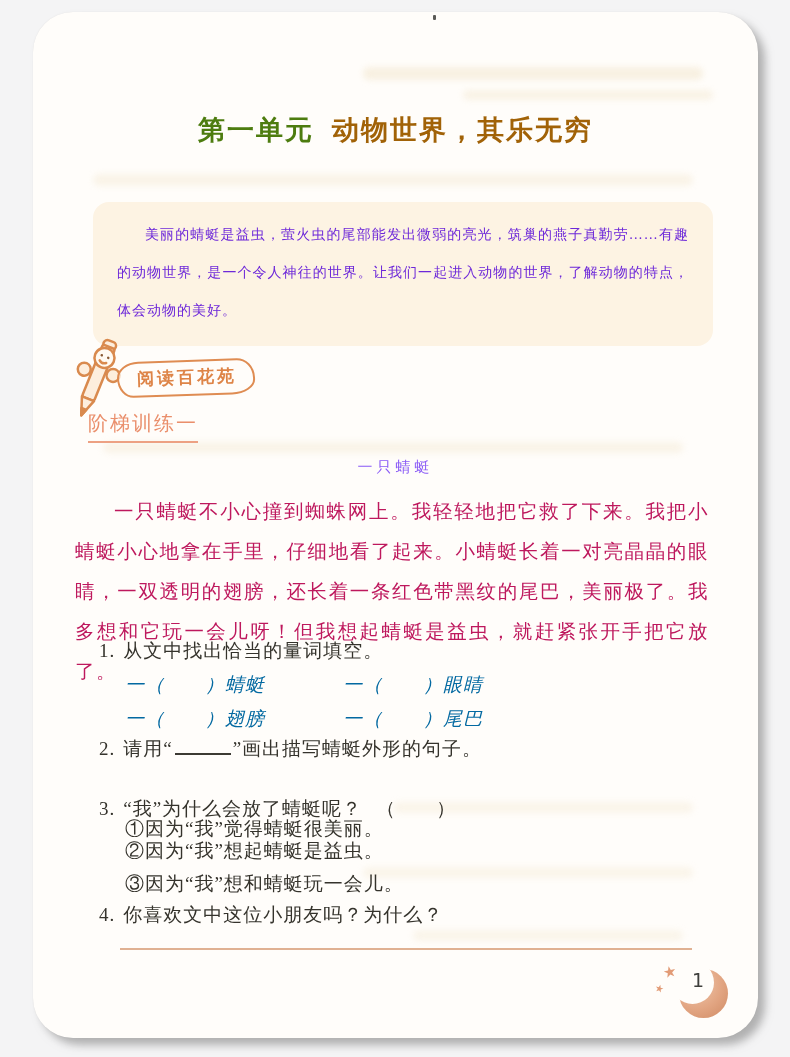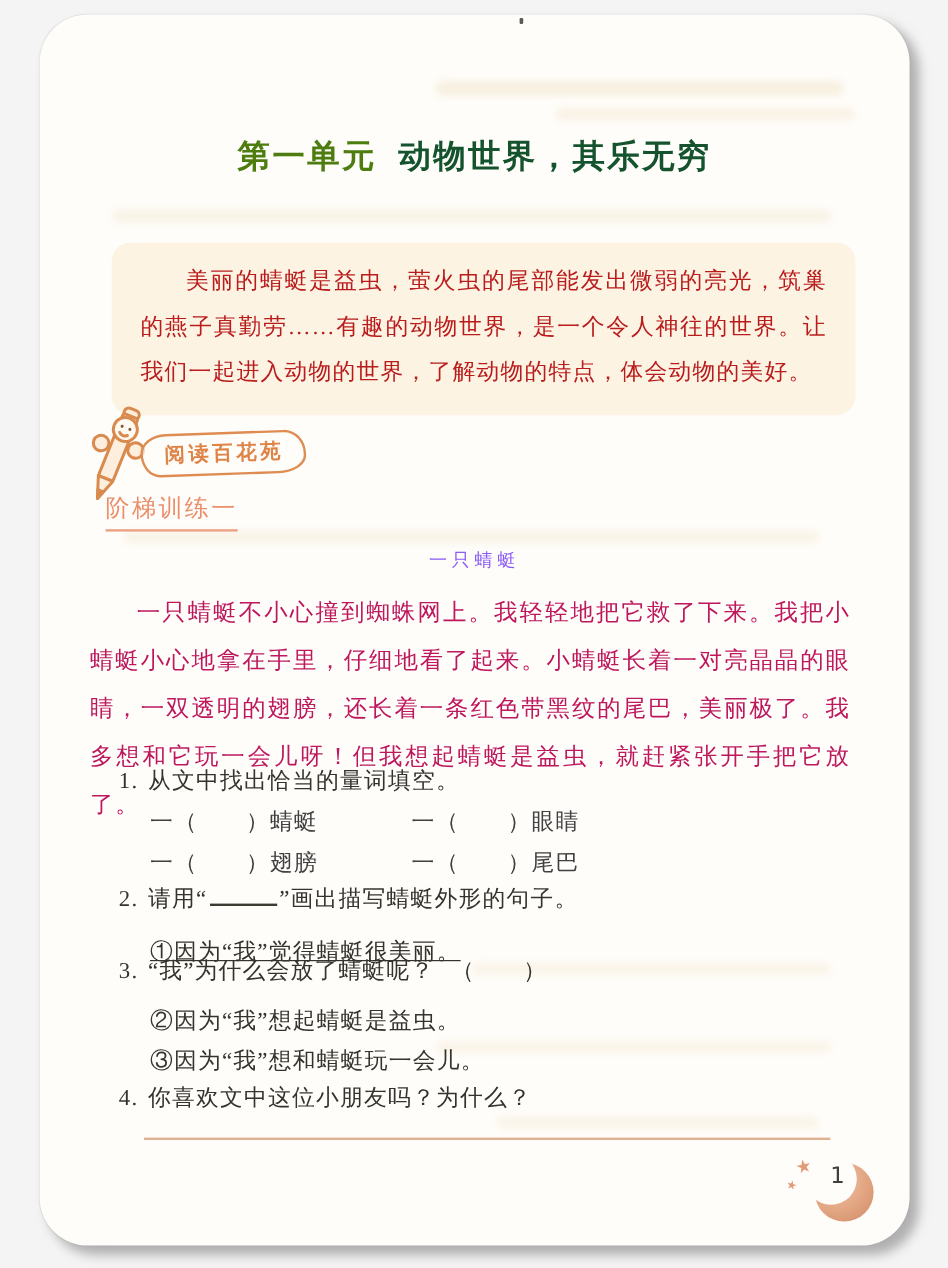--- a/index.html
+++ b/index.html
@@ -24,29 +24,29 @@
   .g6{top:855px;left:330px;width:330px;height:11px;opacity:.35;}
   .g7{top:918px;left:380px;width:270px;height:11px;opacity:.35;}
   .speck{position:absolute;top:3px;left:400px;width:3px;height:5px;background:#5a5a57;border-radius:1px;}
 
   .unit-title{
     position:absolute;top:100px;left:0;width:100%;text-align:center;
     font-family:"DejaVu Sans","Liberation Sans",sans-serif;
     font-size:27px;font-weight:900;letter-spacing:2px;white-space:nowrap;
   }
   .unit-label{color:#4d7c0f;margin-right:18px;}
-  .unit-name{color:#14532d;margin-top:44px;}
+  .unit-name{color:#a16207;margin-top:44px;}
 
   .intro-box{
     position:absolute;left:60px;top:190px;width:572px;
     background:#fdf3e3;border-radius:16px;padding:14px 24px 16px 24px;
   }
   .intro-box p{
-    margin:0;font-size:19px;line-height:38px;text-indent:2em;
-    text-align:justify;color:#b91c1c;letter-spacing:1px;
+    margin:0;font-size:14px;line-height:38px;text-indent:2em;
+    text-align:justify;color:#6d28d9;letter-spacing:1px;
   }
 
   .badge-row{position:absolute;left:30px;top:320px;width:260px;height:100px;}
   .pencil-icon{position:absolute;left:0;top:0;width:64px;height:96px;}
   .badge-bubble{
     position:absolute;left:54px;top:28px;padding:4px 16px 5px 18px;
     border:2px solid #df8c52;border-radius:24px 20px 26px 18px / 18px 22px 16px 22px;
     transform:rotate(-2deg);background:rgba(255,253,250,.6);
   }
   .badge-bubble span{
@@ -67,33 +67,33 @@
 
   .passage-body{
     position:absolute;left:42px;top:480px;width:634px;
     font-size:19.5px;line-height:40px;text-indent:2em;text-align:justify;
     color:#be185d;letter-spacing:1.5px;
   }
 
   .q{position:absolute;left:42px;width:640px;font-size:19px;color:#35332c;letter-spacing:1px;white-space:nowrap;}
   .q .num{margin-right:8px;}
   .q1{top:626px;left:66px;}
-  .blank-row{position:absolute;font-size:19px;color:#404040;letter-spacing:1px;white-space:nowrap;}
+  .blank-row{position:absolute;font-size:19px;color:#0369a1;letter-spacing:1px;white-space:nowrap;font-style:italic;}
   .br1{top:660px;left:92px;}
   .br2{top:694px;left:92px;}
   .blank-col2{display:inline-block;margin-left:78px;}
   .q2{top:722px;left:66px;}
   .blank-line{
     display:inline-block;width:56px;height:19px;vertical-align:baseline;
     border-bottom:2px solid #3c3a33;margin:0 2px;
   }
   .q3{top:784px;left:66px;}
   .q3 .bracket{margin-left:14px;}
   .opt{position:absolute;left:92px;font-size:19px;color:#35332c;letter-spacing:1px;white-space:nowrap;}
-  .o1{top:768px;text-decoration:underline;} .o2{top:826px;} .o3{top:859px;}
+  .o1{top:804px;} .o2{top:826px;} .o3{top:859px;}
   .q4{top:890px;left:66px;}
 
   .answer-line{
     position:absolute;left:87px;top:936px;width:572px;height:0;
     border-top:2px solid #dba37f;opacity:.85;
   }
 
   .moon-group{position:absolute;left:594px;top:945px;width:120px;height:80px;}
   .moon-disc{
     position:absolute;left:52px;top:12px;width:49px;height:49px;border-radius:50%;

